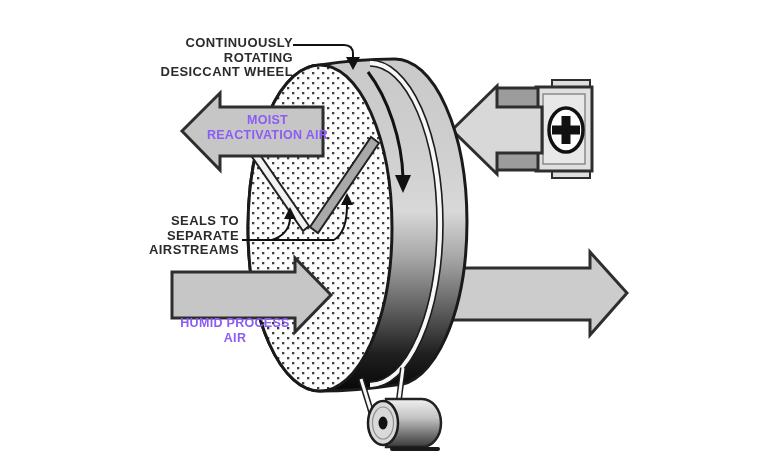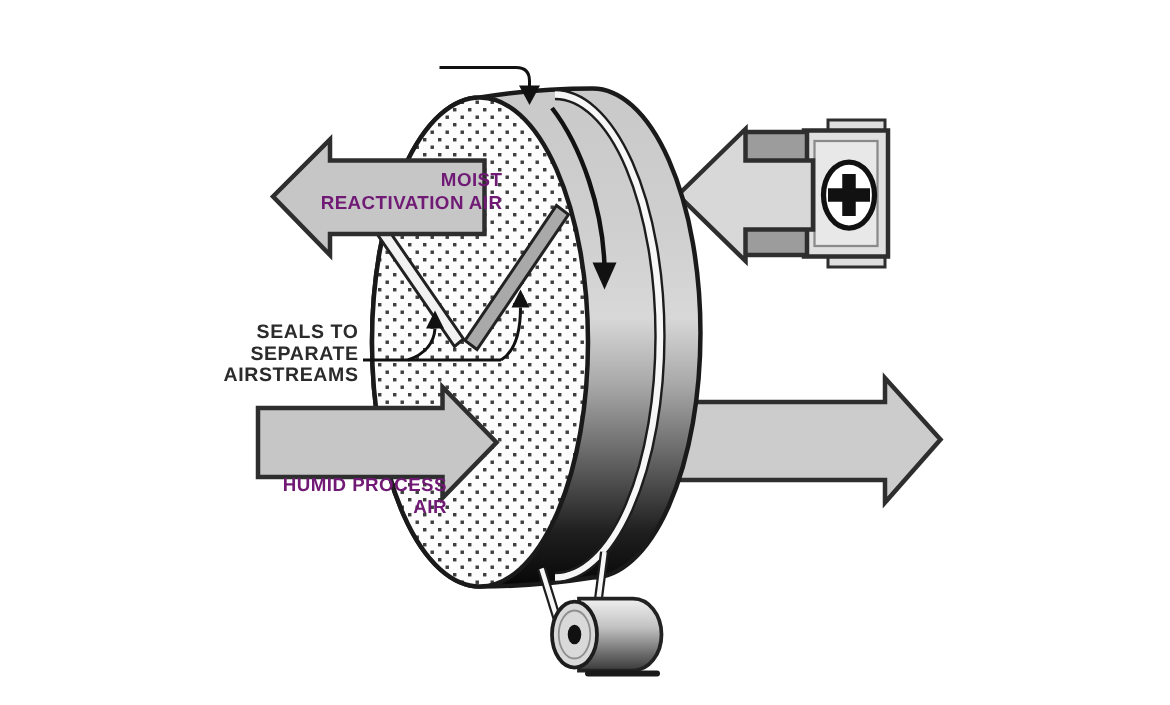--- a/index.html
+++ b/index.html
@@ -19,25 +19,25 @@
     letter-spacing:0.4px;
     line-height:1.12;
     font-size:13px;
   }
   .label.right{text-align:right;}
   .label.center{text-align:center;}
   .arrow-text{
     position:absolute;
     white-space:pre-line;
     font-weight:700;
-    color:#701a75;
+    color:#8b5cf6;
     letter-spacing:0.3px;
     line-height:1.2;
     font-size:12.5px;
-    text-align:right;
+    text-align:center;
   }
 </style>
 </head>
 <body>
 
 <div class="canvas">
 
 <svg width="780" height="470" viewBox="0 0 780 470">
   <defs>
     <linearGradient id="rimGrad" x1="0" y1="0" x2="0" y2="1">
@@ -122,20 +122,23 @@
 
   <g>
     <path d="M 242,240 L 334,240" fill="none" stroke="#111111" stroke-width="2"></path>
     <path d="M 272,240 Q 289,234 290,219" fill="none" stroke="#111111" stroke-width="2"></path>
     <polygon points="290,207 284,219 296,219" fill="#111111"></polygon>
     <path d="M 334,240 Q 347,232 347,205" fill="none" stroke="#111111" stroke-width="2"></path>
     <polygon points="347,193 341,205 353,205" fill="#111111"></polygon>
   </g>
 </svg>
 
+<div class="label right" style="left:158px;top:36px;width:135px;">CONTINUOUSLY
+ROTATING
+DESICCANT WHEEL</div>
 
 
 <div class="arrow-text" style="left:200px;top:113px;width:135px;">MOIST
 REACTIVATION AIR</div>
 
 <div class="label right" style="left:128px;top:214px;width:111px;">SEALS TO
 SEPARATE
 AIRSTREAMS</div>
 
 <div class="arrow-text" style="left:172px;top:280px;width:126px;margin-top:36px;">HUMID PROCESS

